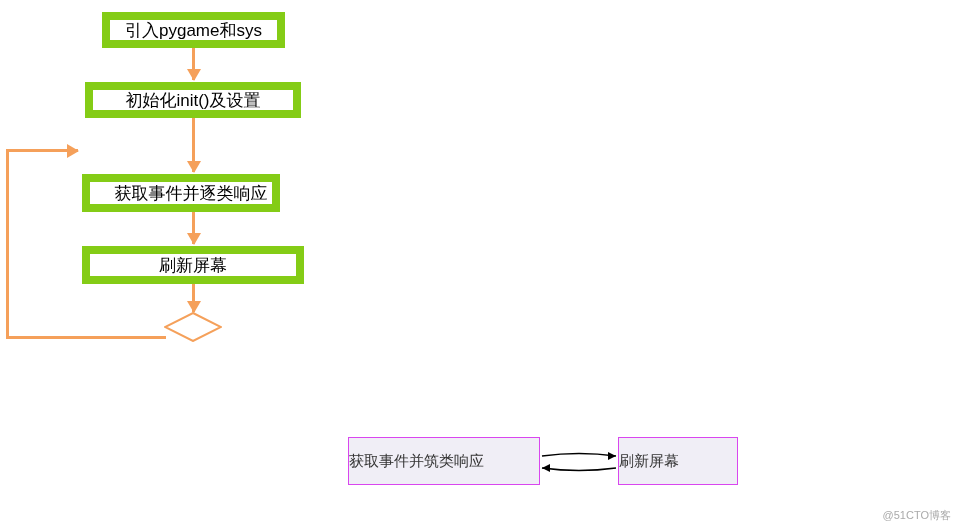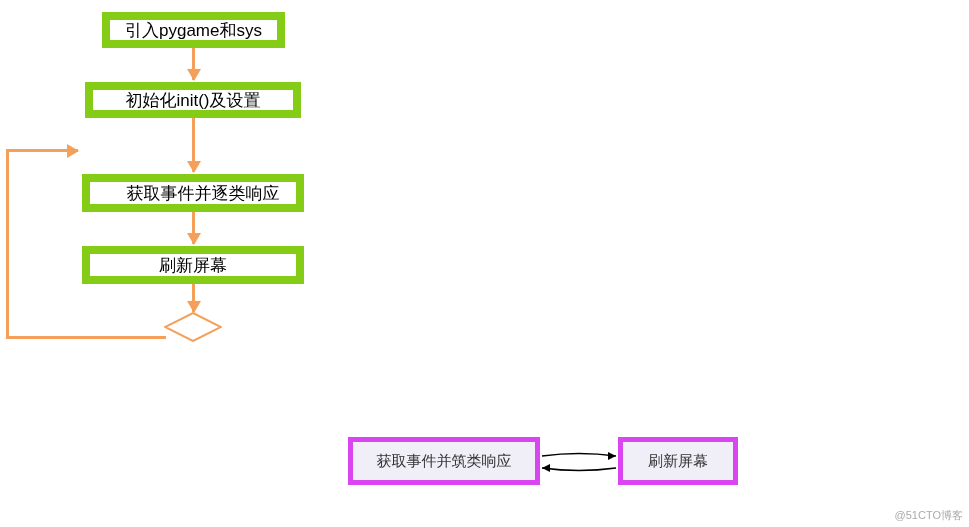--- a/index.html
+++ b/index.html
@@ -72,51 +72,51 @@
       position: absolute;
       width: 58px;
       height: 30px;
     }
     .diamond svg {
       width: 100%;
       height: 100%;
     }
     .bottom-box {
       position: absolute;
-      border: 5px solid #d946ef;
+      border: 1px solid #d946ef;
       background: #f0eef6;
       display: flex;
       align-items: center;
-      justify-content: center;
+      justify-content: flex-start;
       font-size: 15px;
       color: #333;
     }
     .bi-arrow {
       position: absolute;
     }
     .watermark {
       position: absolute;
-      right: 6px;
+      right: 18px;
       bottom: 4px;
       font-size: 11px;
       color: #aaaaaa;
     }
   </style>
 </head>
 <body>
 
 <div class="flow-box" style="left:102px; top:12px; width:183px; height:36px;">
   <span>引入pygame和sys</span>
 </div>
 
 <div class="flow-box" style="left:85px; top:82px; width:216px; height:36px;justify-content:center;">
   <span>初始化init()及设置</span>
 </div>
 
-<div class="flow-box" style="left:82px; top:174px; width:222px; height:38px;padding-left:20px;">
+<div class="flow-box" style="left:82px; top:174px; width:198px; height:38px;padding-left:20px;">
   <span>获取事件并逐类响应</span>
 </div>
 
 <div class="flow-box" style="left:82px; top:246px; width:222px; height:38px;">
   <span>刷新屏幕</span>
 </div>
 
 <div class="arrow-down" style="left:192px; top:48px; height:32px;"></div>
 <div class="arrow-down" style="left:192px; top:118px; height:54px;"></div>
 <div class="arrow-down" style="left:192px; top:212px; height:32px;"></div>

